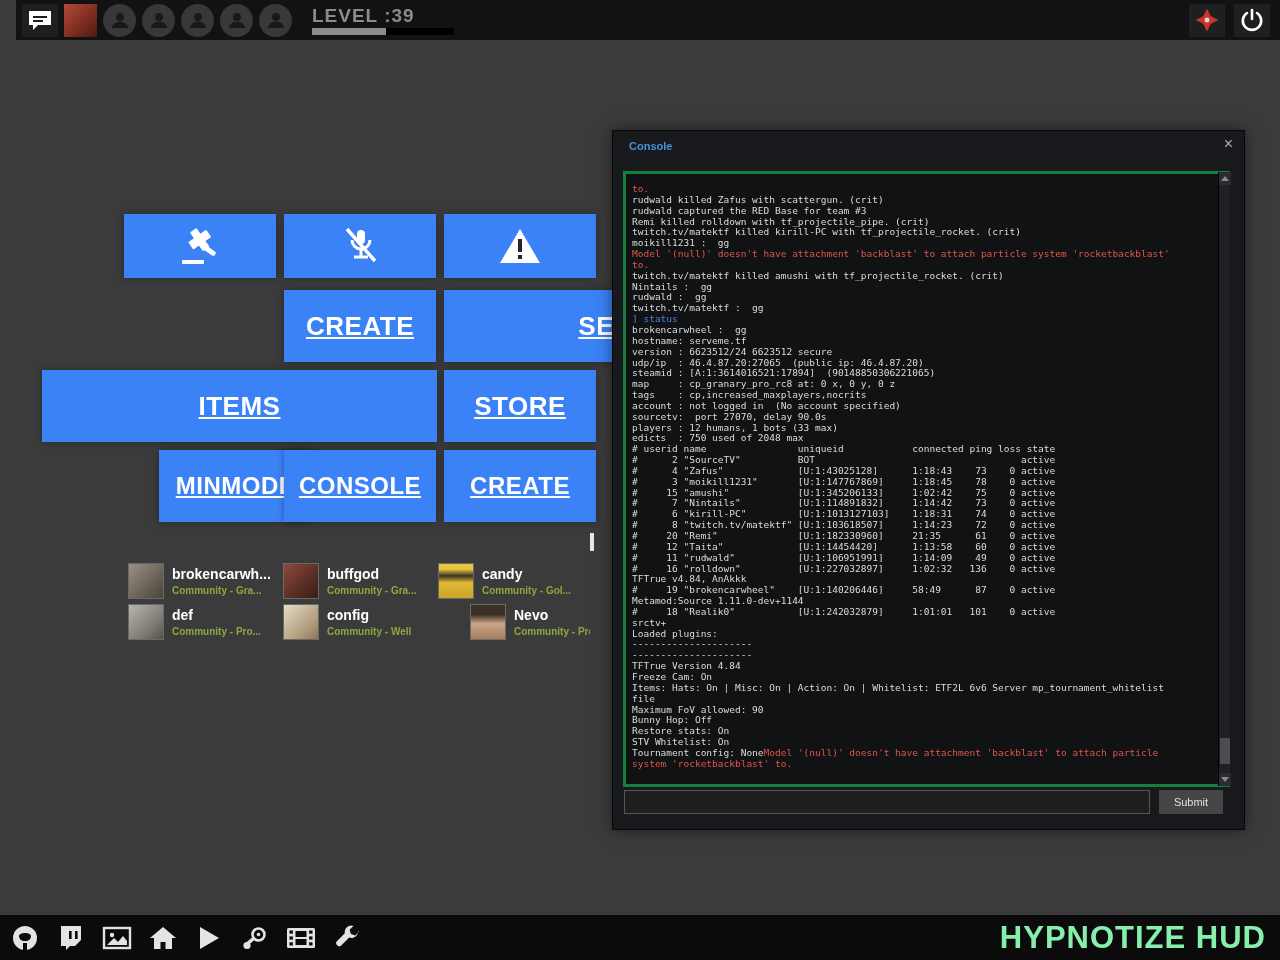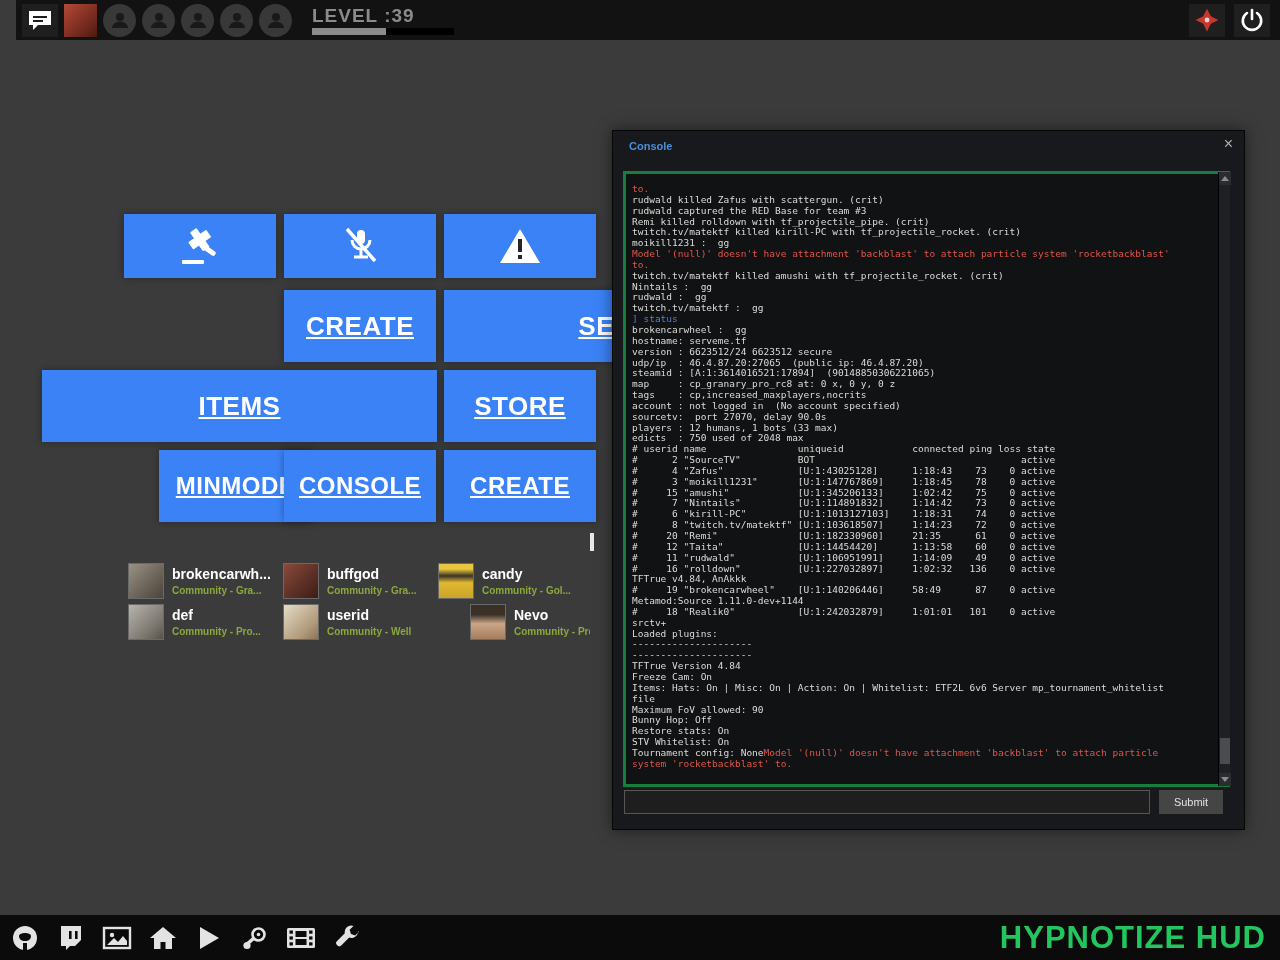--- a/index.html
+++ b/index.html
@@ -102,21 +102,21 @@
     display:flex; align-items:center; justify-content:center; cursor:pointer;
   }
 
   
   .bottombar {
     position:absolute; bottom:0; left:0; right:0; height:45px;
     background:#0b0b0b; display:flex; align-items:center; padding:0 10px; gap:16px;
     z-index:20;
   }
   .bb-btn { width:30px; height:30px; display:flex; align-items:center; justify-content:center; cursor:pointer; }
-  .brand { margin-left:auto; color:#22c55e; font-size:31px; font-weight:bold; letter-spacing:1px; padding-right:4px; user-select:none; }
+  .brand { margin-left:auto; color:#86efac; font-size:31px; font-weight:bold; letter-spacing:1px; padding-right:4px; user-select:none; }
 </style>
 </head>
 <body>
 
 <div class="topbar">
   <div class="tb-btn">
     <svg width="26" height="24" viewBox="0 0 26 24">
       <path d="M2 3 h22 v14 h-13 l-5 5 v-5 h-4 z" fill="#fff"></path>
       <rect x="6" y="8" width="14" height="2" fill="#1f1f1f"></rect>
       <rect x="6" y="12" width="10" height="2" fill="#1f1f1f"></rect>
@@ -259,21 +259,21 @@
 <div class="friend" style="left:128px; top:571px;">
   <div class="f-avatar av-def"></div>
   <div class="f-text">
     <div class="f-name">def</div>
     <div class="f-status">Community - Pro...</div>
   </div>
 </div>
 <div class="friend" style="left:283px; top:571px;">
   <div class="f-avatar av-generic"></div>
   <div class="f-text">
-    <div class="f-name">userid</div>
+    <div class="f-name">config</div>
     <div class="f-status">Community - Well</div>
   </div>
 </div>
 <div class="friend" style="left:438px; top:571px;padding-left:32px;">
   <div class="f-avatar av-nevo"></div>
   <div class="f-text">
     <div class="f-name">Nevo</div>
     <div class="f-status">Community - Pro...</div>
   </div>
 </div>

